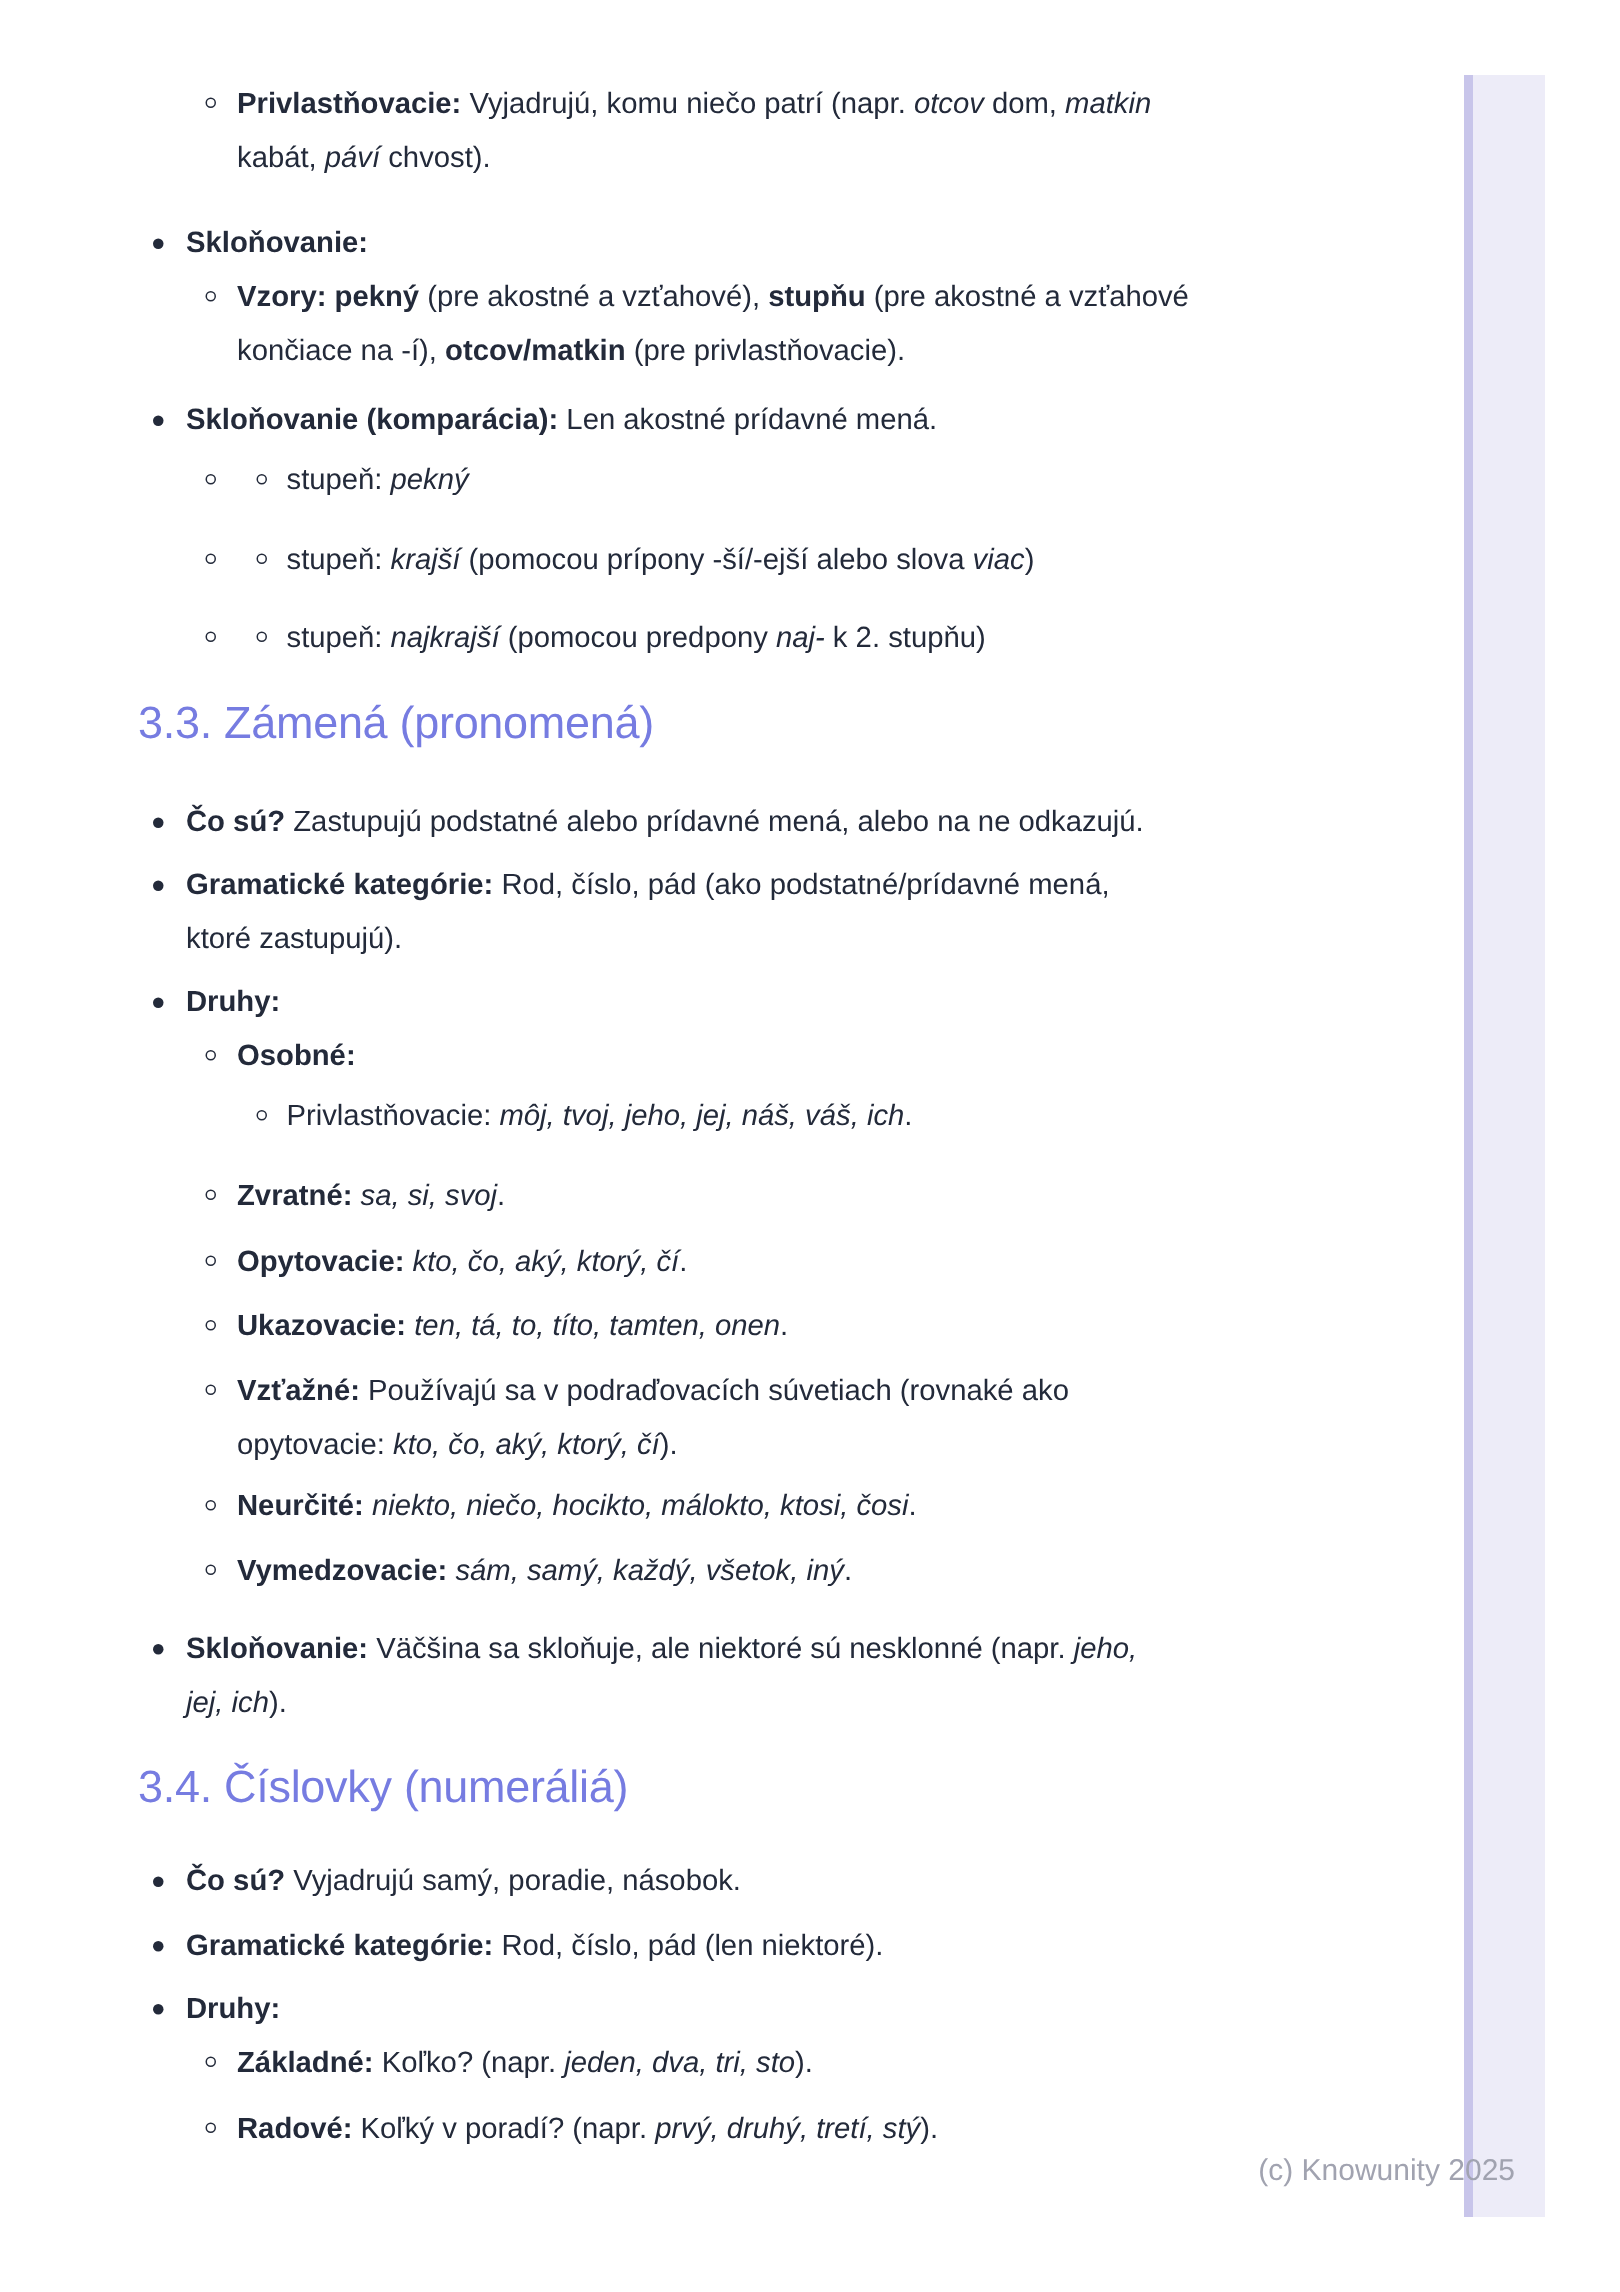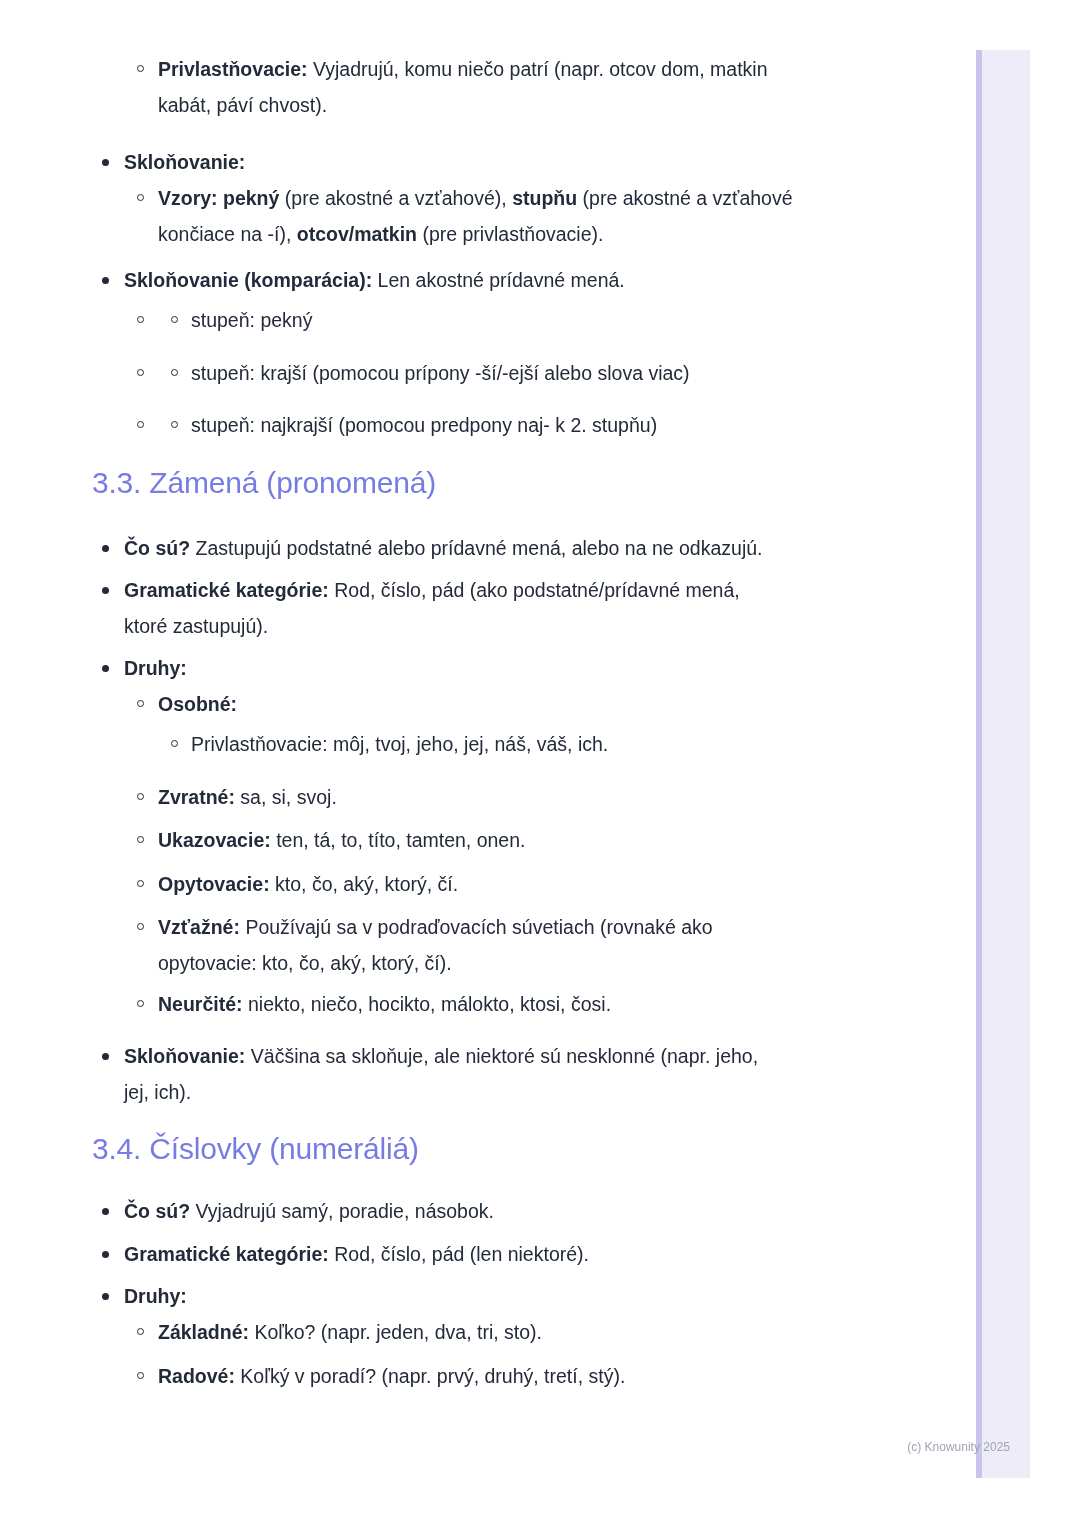--- a/index.html
+++ b/index.html
@@ -4,31 +4,31 @@
 <style>
   html,body{margin:0;padding:0}
   body{
     width:1080px;height:1528px;position:relative;overflow:hidden;
     background:#ffffff;color:#232a3a;
     font-family:"Liberation Sans",sans-serif;
   }
   .doc{position:absolute;left:92px;top:51px;width:856px;font-size:19.5px;line-height:36px}
   .row{position:relative;white-space:pre-wrap;margin:0}
   .b{font-weight:700}
-  .i{}
+  .i{font-style:italic}
   .li1{padding-left:32px}
   .li1::before{content:"";position:absolute;left:10px;top:15px;width:7px;height:7px;border-radius:50%;background:#232a3a}
   .li2{padding-left:66px}
   .li2::before{content:"";position:absolute;left:45px;top:14px;width:5px;height:5px;border:1.6px solid #232a3a;border-radius:50%}
   .li3{padding-left:99px}
   .li3::before{content:"";position:absolute;left:79px;top:14px;width:5px;height:5px;border:1.6px solid #232a3a;border-radius:50%}
   .li3.double::after{content:"";position:absolute;left:45px;top:14px;width:5px;height:5px;border:1.6px solid #232a3a;border-radius:50%}
   .h2{color:#767ce1;font-weight:400;font-size:30px;line-height:42px;letter-spacing:-0.2px}
   .side-rail{position:absolute;left:976px;top:50px;width:48px;height:1428px;background:#edecf8;border-left:6px solid #c8c5ea;z-index:1}
-  .watermark{position:absolute;top:1437px;right:70px;font-size:12px;line-height:20px;color:#a1a3b0;z-index:2}
+  .watermark{position:absolute;top:1437px;right:70px;font-size:20px;line-height:20px;color:#a1a3b0;z-index:2}
 </style>
 </head>
 <body>
 
 <main class="doc">
   <div class="row li2"><span class="b">Privlastňovacie: </span><span>Vyjadrujú, komu niečo patrí (napr. </span><span class="i">otcov</span><span> dom, </span><span class="i">matkin</span><span>
 kabát, </span><span class="i">páví</span><span> chvost).</span></div>
   <div class="row li1" style="margin-top:21px"><span class="b">Skloňovanie:</span></div>
   <div class="row li2" style="margin-top:0px"><span class="b">Vzory: pekný</span><span> (pre akostné a vzťahové), </span><span class="b">stupňu</span><span> (pre akostné a vzťahové
 končiace na -í), </span><span class="b">otcov/matkin</span><span> (pre privlastňovacie).</span></div>
@@ -37,25 +37,26 @@
   <div class="row li3 double" style="margin-top:17px"><span>stupeň: </span><span class="i">krajší</span><span> (pomocou prípony -ší/-ejší alebo slova </span><span class="i">viac</span><span>)</span></div>
   <div class="row li3 double" style="margin-top:16px"><span>stupeň: </span><span class="i">najkrajší</span><span> (pomocou predpony </span><span class="i">naj-</span><span> k 2. stupňu)</span></div>
   <h2 class="row h2" style="margin-top:19px"><span>3.3. Zámená (pronomená)</span></h2>
   <div class="row li1" style="margin-top:26px"><span class="b">Čo sú? </span><span>Zastupujú podstatné alebo prídavné mená, alebo na ne odkazujú.</span></div>
   <div class="row li1" style="margin-top:6px"><span class="b">Gramatické kategórie: </span><span>Rod, číslo, pád (ako podstatné/prídavné mená,
 ktoré zastupujú).</span></div>
   <div class="row li1" style="margin-top:6px"><span class="b">Druhy:</span></div>
   <div class="row li2" style="margin-top:0px"><span class="b">Osobné:</span></div>
   <div class="row li3" style="margin-top:4px"><span>Privlastňovacie: </span><span class="i">môj, tvoj, jeho, jej, náš, váš, ich</span><span>.</span></div>
   <div class="row li2" style="margin-top:17px"><span class="b">Zvratné: </span><span class="i">sa, si, svoj</span><span>.</span></div>
+  <div class="row li2" style="margin-top:8px"><span class="b">Opytovacie: </span><span class="i">kto, čo, aký, ktorý, čí</span><span>.</span></div>
   <div class="row li2" style="margin-top:7px"><span class="b">Ukazovacie: </span><span class="i">ten, tá, to, títo, tamten, onen</span><span>.</span></div>
-  <div class="row li2" style="margin-top:8px"><span class="b">Opytovacie: </span><span class="i">kto, čo, aký, ktorý, čí</span><span>.</span></div>
   <div class="row li2" style="margin-top:7px"><span class="b">Vzťažné: </span><span>Používajú sa v podraďovacích súvetiach (rovnaké ako
 opytovacie: </span><span class="i">kto, čo, aký, ktorý, čí</span><span>).</span></div>
   <div class="row li2" style="margin-top:5px"><span class="b">Neurčité: </span><span class="i">niekto, niečo, hocikto, málokto, ktosi, čosi</span><span>.</span></div>
+  <div class="row li2" style="margin-top:7px"><span class="b">Vymedzovacie: </span><span class="i">sám, samý, každý, všetok, iný</span><span>.</span></div>
   <div class="row li1" style="margin-top:16px"><span class="b">Skloňovanie: </span><span>Väčšina sa skloňuje, ale niektoré sú nesklonné (napr. </span><span class="i">jeho,
 jej, ich</span><span>).</span></div>
   <h2 class="row h2" style="margin-top:18px"><span>3.4. Číslovky (numeráliá)</span></h2>
   <div class="row li1" style="margin-top:23px"><span class="b">Čo sú? </span><span>Vyjadrujú samý, poradie, násobok.</span></div>
   <div class="row li1" style="margin-top:7px"><span class="b">Gramatické kategórie: </span><span>Rod, číslo, pád (len niektoré).</span></div>
   <div class="row li1" style="margin-top:6px"><span class="b">Druhy:</span></div>
   <div class="row li2" style="margin-top:0px"><span class="b">Základné: </span><span>Koľko? (napr. </span><span class="i">jeden, dva, tri, sto</span><span>).</span></div>
   <div class="row li2" style="margin-top:8px"><span class="b">Radové: </span><span>Koľký v poradí? (napr. </span><span class="i">prvý, druhý, tretí, stý</span><span>).</span></div>
 </main>
 

